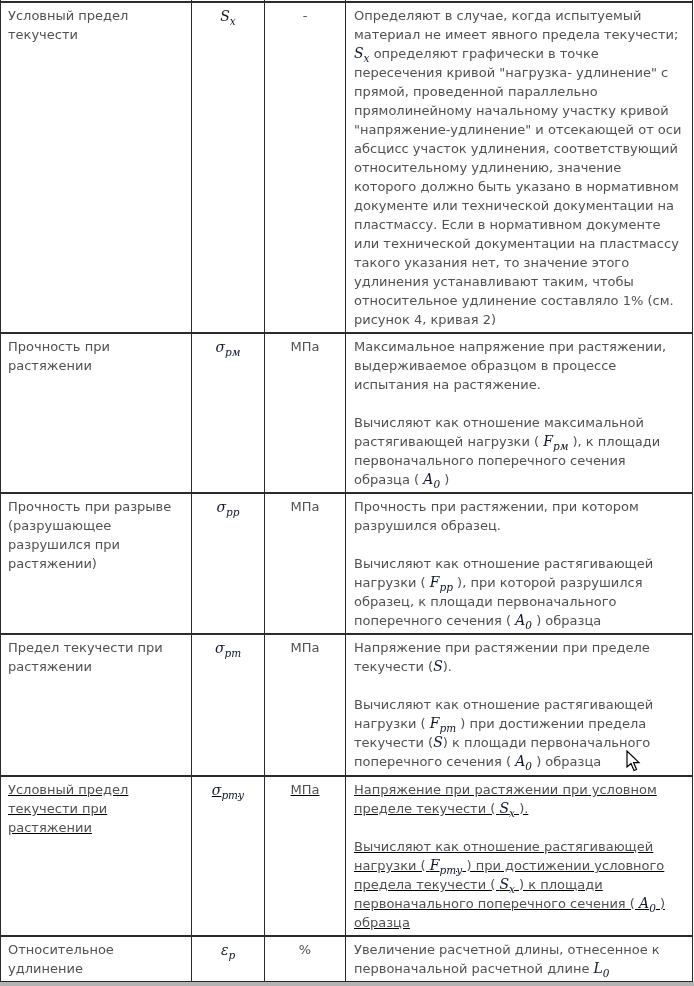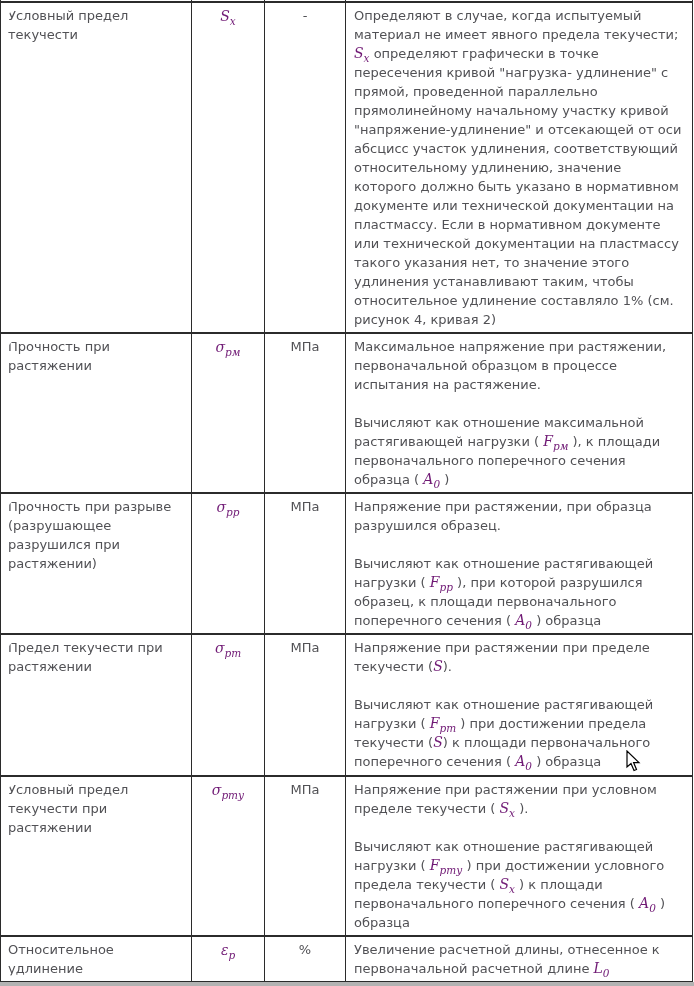--- a/index.html
+++ b/index.html
@@ -12,37 +12,37 @@
     border-collapse:collapse;table-layout:fixed;width:692px;
   }
   td{
     border:1px solid #2b2b2b;
     border-top-width:2px;border-bottom-width:2px;
     vertical-align:top;
     font-size:13px;line-height:19px;color:#515155;
     overflow:hidden;
   }
   tr.cut-top td{border-top:none;height:1px;padding:0;}
-  td.term-cell{padding:3px 8px 3px 7px;border-radius:30px;}
+  td.term-cell{padding:3px 8px 3px 7px;}
   td.symbol-cell{text-align:center;padding:4px 2px 0 2px;}
   td.unit-cell{text-align:center;padding:3px 2px 0 2px;}
   td.def-cell{padding:3px 8px 3px 8px;}
   .math{
     font-family:"DejaVu Serif",serif;font-style:italic;
-    font-size:14px;color:#701a75;white-space:nowrap;margin-top:20px;
+    font-size:14px;color:#0f172a;white-space:nowrap;margin-top:20px;
   }
   .math sub{font-size:10.5px;line-height:0;font-style:italic;}
   .para{margin:0;}
   .para + .para{margin-top:19px;}
   .doclink{cursor:pointer;}
   tr.r0{height:312px;}
   tr.r1{height:125px;}
   tr.r2{height:140px;}
   tr.r3{height:142px;padding-left:45px;}
-  tr.r4{height:133px;}
+  tr.r4{height:133px;text-decoration:underline;}
   tr.r5{height:31px;}
   .bottom-bar{
     position:absolute;left:0;top:982px;width:694px;height:4px;
   }
   .cursor{position:absolute;left:626px;top:750px;}
 </style>
 </head>
 <body>
 
 <table class="doc-table">
@@ -65,30 +65,30 @@
     <td class="unit-cell">-</td>
     <td class="def-cell">
           <p class="para">Определяют в случае, когда испытуемый материал не имеет явного предела текучести; <span class="math">S<sub>x</sub></span> определяют графически в точке пересечения кривой "нагрузка- удлинение" с прямой, проведенной параллельно прямолинейному начальному участку кривой "напряжение-удлинение" и отсекающей от оси абсцисс участок удлинения, соответствующий относительному удлинению, значение которого должно быть указано в нормативном документе или технической документации на пластмассу. Если в нормативном документе или технической документации на пластмассу такого указания нет, то значение этого удлинения устанавливают таким, чтобы относительное удлинение составляло 1% (см. <span class="doclink">рисунок 4</span>, кривая 2)</p>
         </td>
   </tr>
       <tr class="r1">
     <td class="term-cell">Прочность при растяжении</td>
     <td class="symbol-cell"><span class="math">σ<sub>рм</sub></span></td>
     <td class="unit-cell">МПа</td>
     <td class="def-cell">
-          <p class="para">Максимальное напряжение при растяжении, первоначальной образцом в процессе испытания на растяжение.</p>
+          <p class="para">Максимальное напряжение при растяжении, выдерживаемое образцом в процессе испытания на растяжение.</p>
           <p class="para">Вычисляют как отношение максимальной растягивающей нагрузки ( <span class="math">F<sub>рм</sub></span> ), к площади первоначального поперечного сечения образца ( <span class="math">A<sub>0</sub></span> )</p>
         </td>
   </tr>
       <tr class="r2">
     <td class="term-cell">Прочность при разрыве (разрушающее разрушился при растяжении)</td>
     <td class="symbol-cell"><span class="math">σ<sub>рр</sub></span></td>
     <td class="unit-cell">МПа</td>
     <td class="def-cell">
-          <p class="para">Напряжение при растяжении, при образца разрушился образец.</p>
+          <p class="para">Прочность при растяжении, при котором разрушился образец.</p>
           <p class="para">Вычисляют как отношение растягивающей нагрузки ( <span class="math">F<sub>рр</sub></span> ), при которой разрушился образец, к площади первоначального поперечного сечения ( <span class="math">A<sub>0</sub></span> ) образца</p>
         </td>
   </tr>
       <tr class="r3">
     <td class="term-cell">Предел текучести при растяжении</td>
     <td class="symbol-cell"><span class="math">σ<sub>рт</sub></span></td>
     <td class="unit-cell">МПа</td>
     <td class="def-cell">
           <p class="para">Напряжение при растяжении при пределе текучести (<span class="math">S</span>).</p>
           <p class="para">Вычисляют как отношение растягивающей нагрузки ( <span class="math">F<sub>рт</sub></span> ) при достижении предела текучести (<span class="math">S</span>) к площади первоначального поперечного сечения ( <span class="math">A<sub>0</sub></span> ) образца</p>

